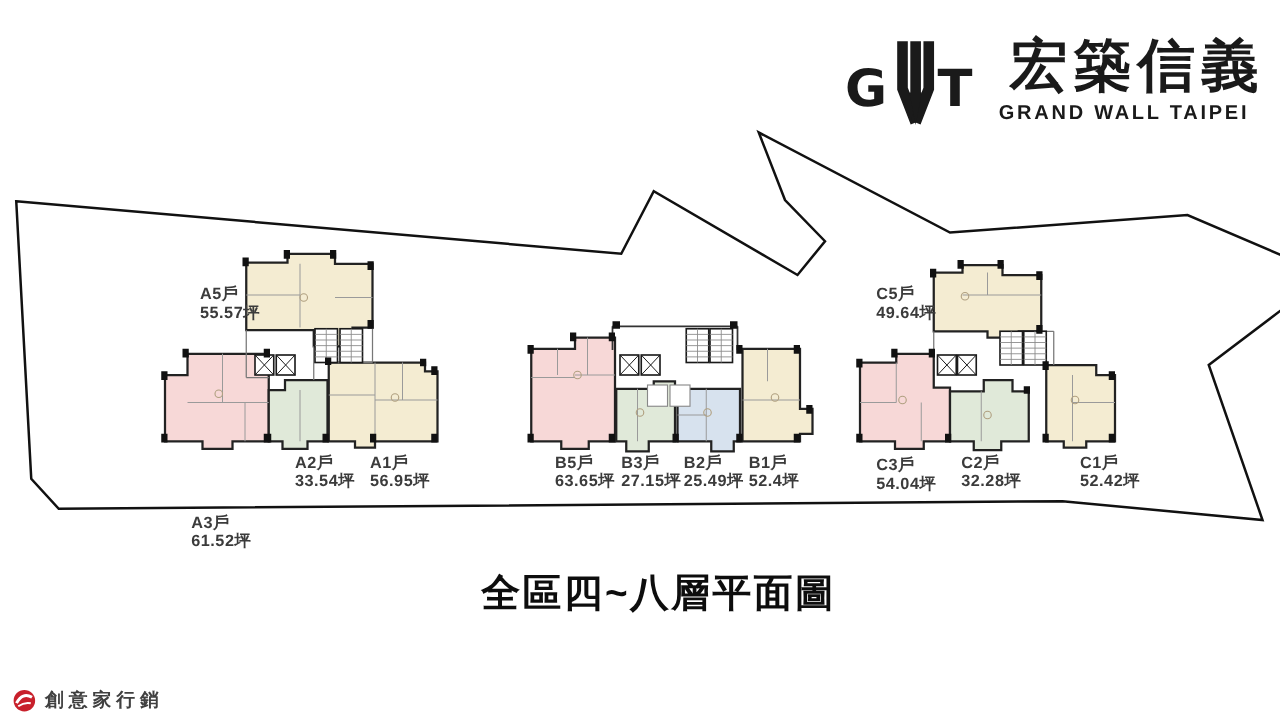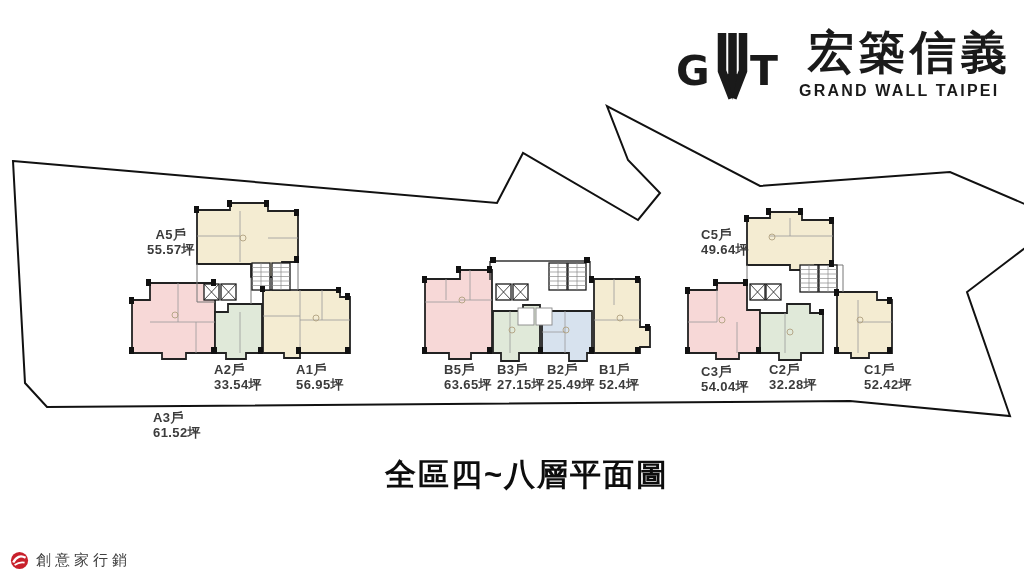--- a/index.html
+++ b/index.html
@@ -25,21 +25,21 @@
   .main-title{
     position:absolute;left:262px;top:443px;width:530px;text-align:center;
     font-size:31px;font-weight:900;color:#0d0d0d;letter-spacing:2px;white-space:nowrap;margin-top:11px;
   }
   .disclaimer{
     position:absolute;left:262px;top:490px;width:530px;text-align:center;
     font-size:15px;font-weight:700;color:#1e1e1e;letter-spacing:1.5px;white-space:nowrap;
   }
   .footer{position:absolute;left:10px;top:549px;height:22px;display:flex;align-items:center;}
   .footer-logo{width:19px;height:19px;margin-right:7px;}
-  .footer-text{font-size:15px;font-weight:400;color:#404040;letter-spacing:4px;white-space:nowrap;}
+  .footer-text{font-size:15px;font-weight:700;color:#404040;letter-spacing:4px;white-space:nowrap;}
 </style>
 </head>
 <body>
 
 <div class="canvas">
 
   <svg class="site-svg" width="1024" height="582" viewBox="0 0 1024 582">
     <defs>
       <g id="elev">
         <rect width="15" height="16" fill="#ffffff" stroke="#1a1a1a" stroke-width="1.3"></rect>
@@ -123,29 +123,29 @@
         <path d="M73,7 V45 L62.5,72"></path>
         <path d="M62.5,7 V50"></path>
       </g>
       <polygon points="57.5,48 67.5,48 62.5,74" fill="#1a1a1a"></polygon>
       <text x="80" y="58.5" font-size="41" font-weight="900" fill="#1a1a1a" font-family="DejaVu Sans, Liberation Sans, sans-serif">T</text>
     </svg>
     <div class="brand-zh">宏築信義</div>
     <div class="brand-en">GRAND WALL TAIPEI</div>
   </div>
 
-  <div class="unit-label" style="left:147px;top:227px;text-align:center;">
+  <div class="unit-label" style="left:160px;top:227px;">
     <div>A5戶</div>
     <div>55.57坪</div>
   </div>
   <div class="unit-label" style="left:153px;top:362px;margin-top:48px;">
     <div>A3戶</div>
     <div>61.52坪</div>
   </div>
-  <div class="unit-label" style="left:214px;top:362px;">
+  <div class="unit-label" style="left:236px;top:362px;">
     <div>A2戶</div>
     <div>33.54坪</div>
   </div>
   <div class="unit-label" style="left:296px;top:362px;">
     <div>A1戶</div>
     <div>56.95坪</div>
   </div>
 
   <div class="unit-label" style="left:444px;top:362px;">
     <div>B5戶</div>

